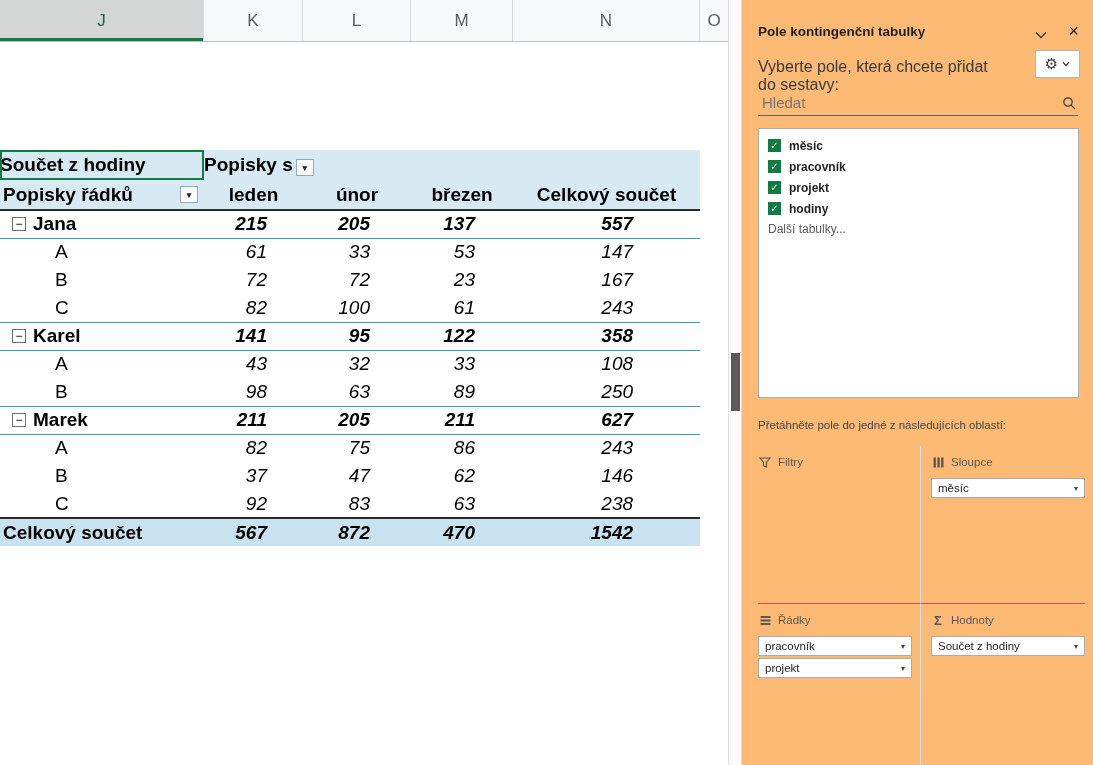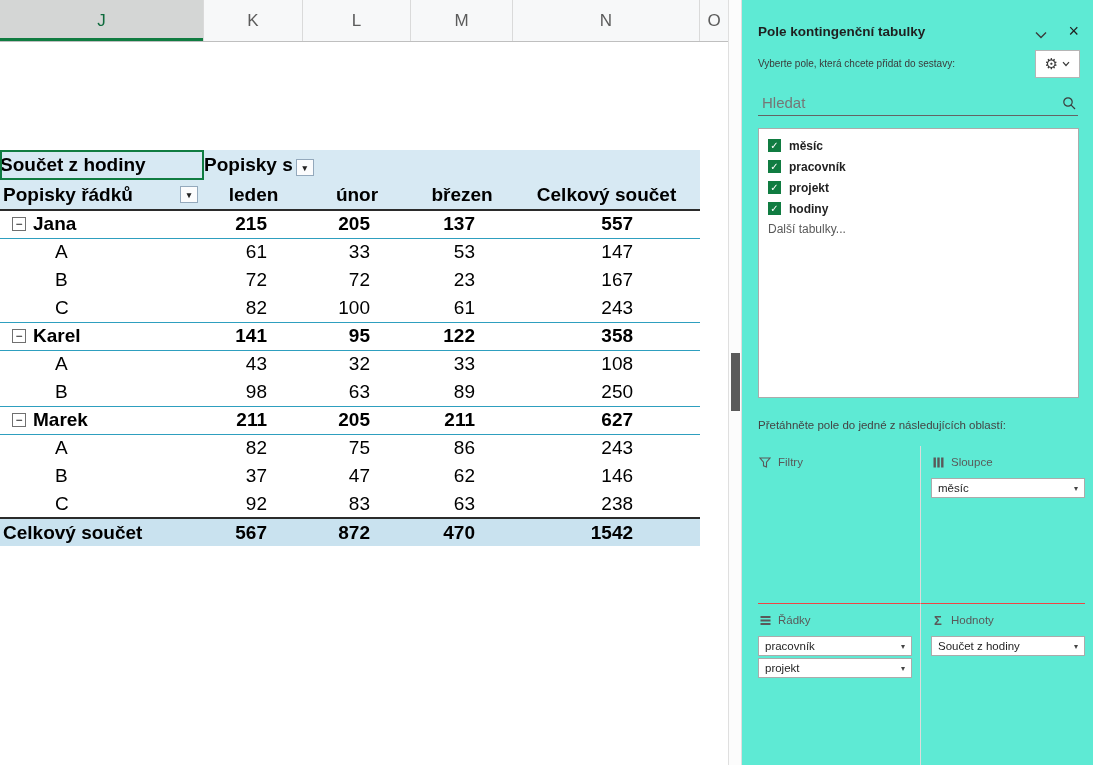--- a/index.html
+++ b/index.html
@@ -25,45 +25,45 @@
   tr.head2 td { border-bottom:2px solid var(--dark-line); }
   .values-label-cell { font-weight:bold; padding-left:3px;
                        outline:2px solid var(--excel-green); outline-offset:-2px; }
   .collabels-cell { font-weight:bold; padding-left:4px; }
   .rowlabels-inner { display:flex; align-items:center; justify-content:space-between;
                      padding:0 6px 0 3px; font-weight:bold; }
   td.month { font-weight:bold; text-align:center; }
   .filter-btn { display:inline-flex; align-items:center; justify-content:center; flex:none;
                 width:18px; height:17px; background:#FBFCFD; border:1px solid #94A9BC;
                 font-size:9px; color:#222; margin-left:3px; }
-  .pivot td.num { text-align:right; font-variant-numeric:tabular-nums; }
+  .pivot td.num { text-align:right; font-variant-numeric:tabular-nums;font-style:italic; }
   .pivot td.num:nth-child(2){ padding-right:36px; }
   .pivot td.num:nth-child(3){ padding-right:41px; }
   .pivot td.num:nth-child(4){ padding-right:38px; }
   .pivot td.num:nth-child(5){ padding-right:67px; }
   tr.group td { font-weight:bold; border-top:1px solid var(--teal-line); border-bottom:1px solid var(--teal-line); }
   tr.totalrow td { font-weight:bold; background:var(--total-blue); border-top:2px solid var(--dark-line); }
   td.lbl.item { padding-left:55px; }
   td.lbl.total { padding-left:3px; }
   .cellflex { display:flex; align-items:center; padding-left:12px; }
   .collapse-box { display:inline-flex; flex:none; width:14px; height:14px; border:1px solid #707070;
                   align-items:center; justify-content:center; font-size:12px; font-weight:normal;
                   background:#fff; margin-right:7px; line-height:1; }
 
   
   .vscroll { position:absolute; left:728px; top:0; width:14px; height:765px; background:#FCFCFC;
              border-left:1px solid #DFDFDF; border-right:1px solid #DFDFDF; }
   .vthumb { position:absolute; left:2px; width:9px; top:353px; height:58px; background:#5A5A5A; }
 
   
-  .panel { position:absolute; left:742px; top:0; width:351px; height:765px; background:#5eead4; font-size:12px; color:#1F1F1F; }
+  .panel { position:absolute; left:742px; top:0; width:351px; height:765px; background:#fdba74; font-size:12px; color:#1F1F1F; }
   .p-title { position:absolute; left:16px; top:24px; font-size:13.5px; font-weight:bold; }
   .p-chev  { position:absolute; right:46px; top:28px; }
   .p-close { position:absolute; right:14px; top:21px; font-size:18px; color:#1F1F1F; }
-  .p-sub   { position:absolute; left:16px; top:58px; width:250px; font-size:10px; color:#3A3A3A; }
+  .p-sub   { position:absolute; left:16px; top:58px; width:250px; font-size:16px; color:#3A3A3A; }
   .p-gear  { position:absolute; right:13px; top:50px; width:45px; height:28px; border:1px solid #B5B5B5;
              display:flex; align-items:center; justify-content:center; gap:4px; background:#fff; color:#3A3A3A; }
   .gear-glyph { font-size:15px; font-family:"DejaVu Sans", sans-serif; }
   .p-search { position:absolute; left:16px; top:90px; width:320px; height:26px; border-bottom:1px solid #646464; }
   .search-input { width:100%; height:100%; border:none; outline:none; background:transparent;
                   font-family:inherit; font-size:15px; padding:0 22px 0 4px; color:#222; }
   .search-input::placeholder { color:#767676; }
   .mag { position:absolute; right:2px; top:6px; }
   .p-fields { position:absolute; left:16px; top:128px; width:321px; height:270px;
               border:1px solid #ABABAB; padding:6px 9px; overflow:hidden; background:#fff; }

